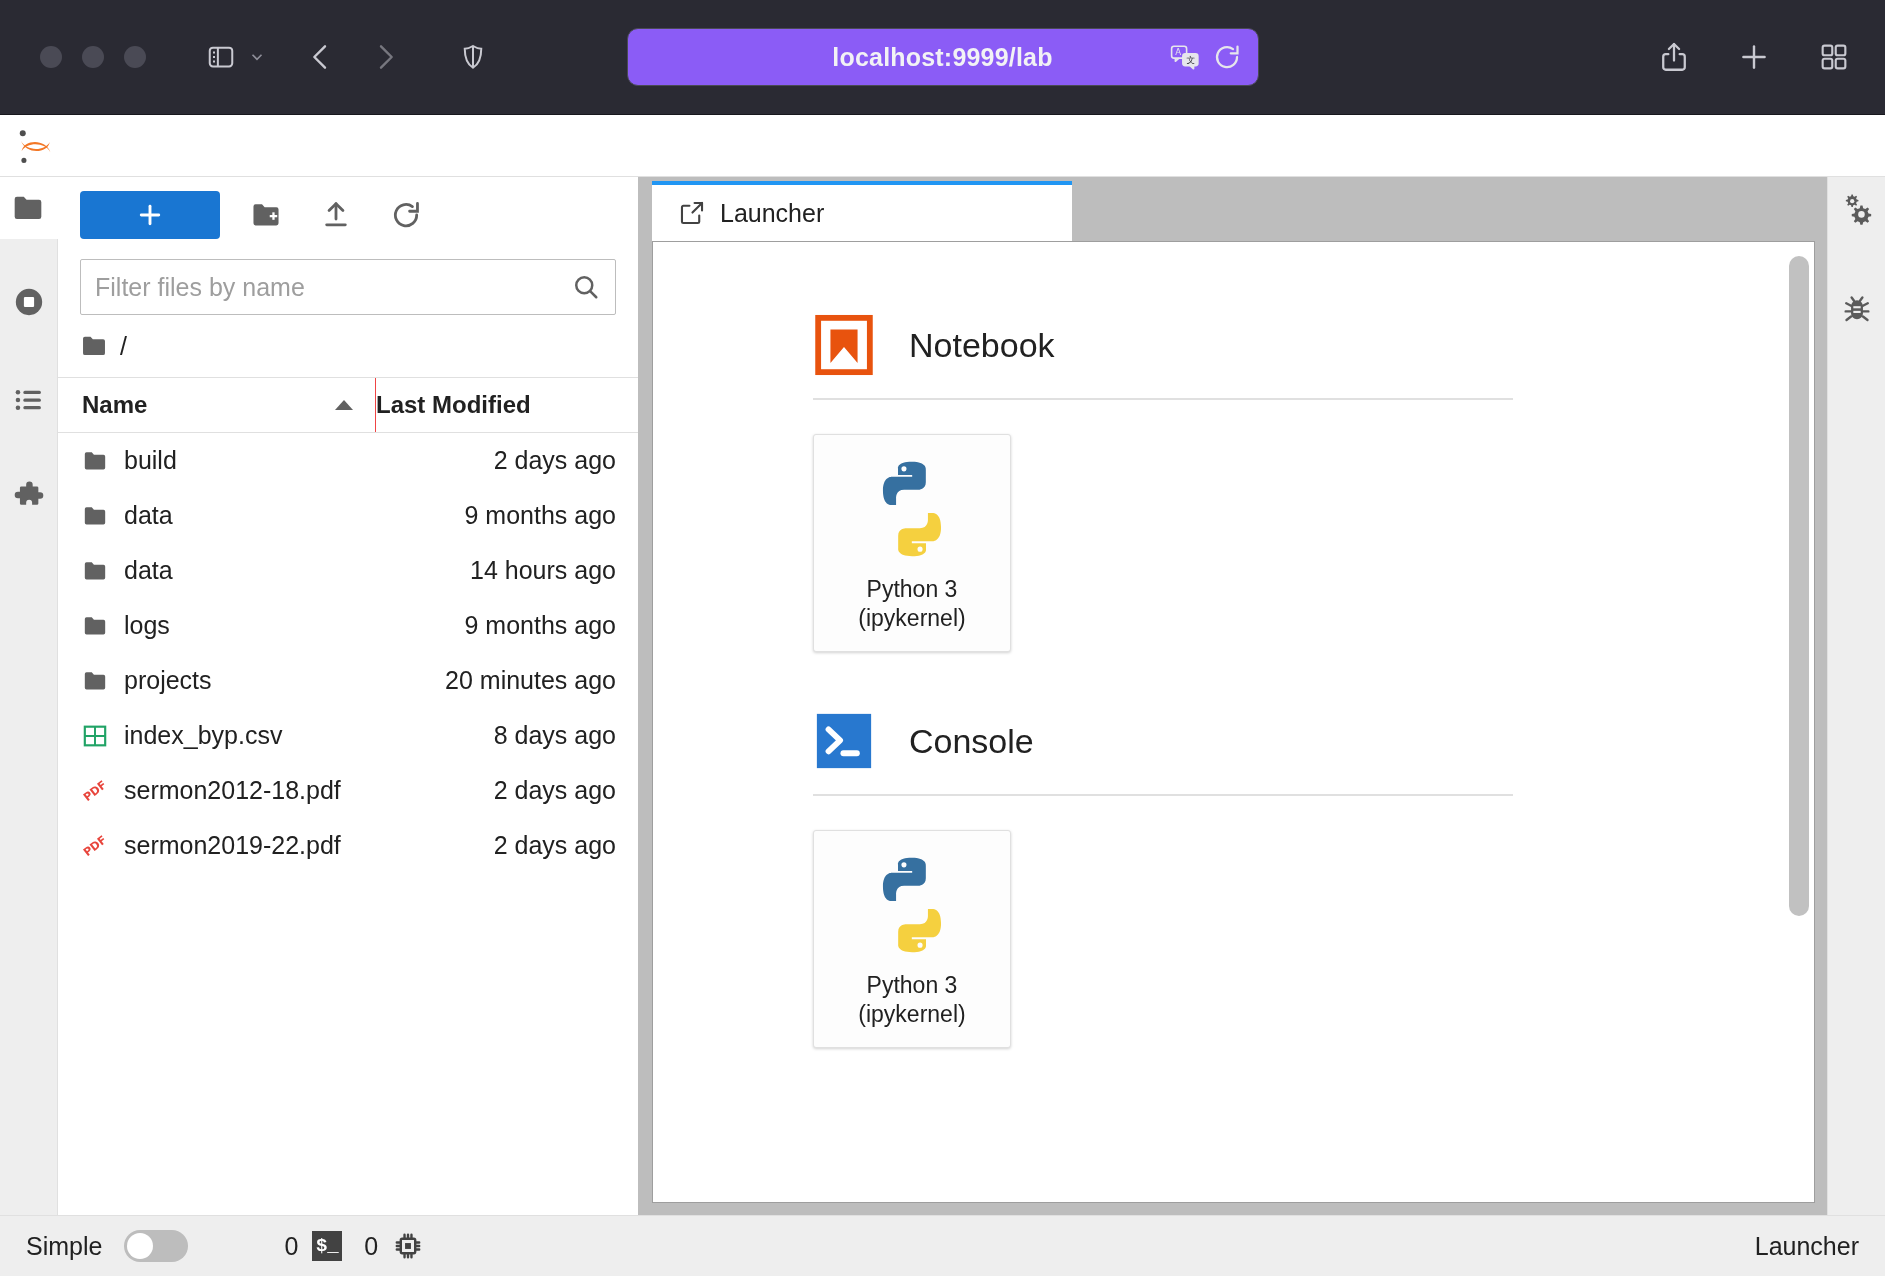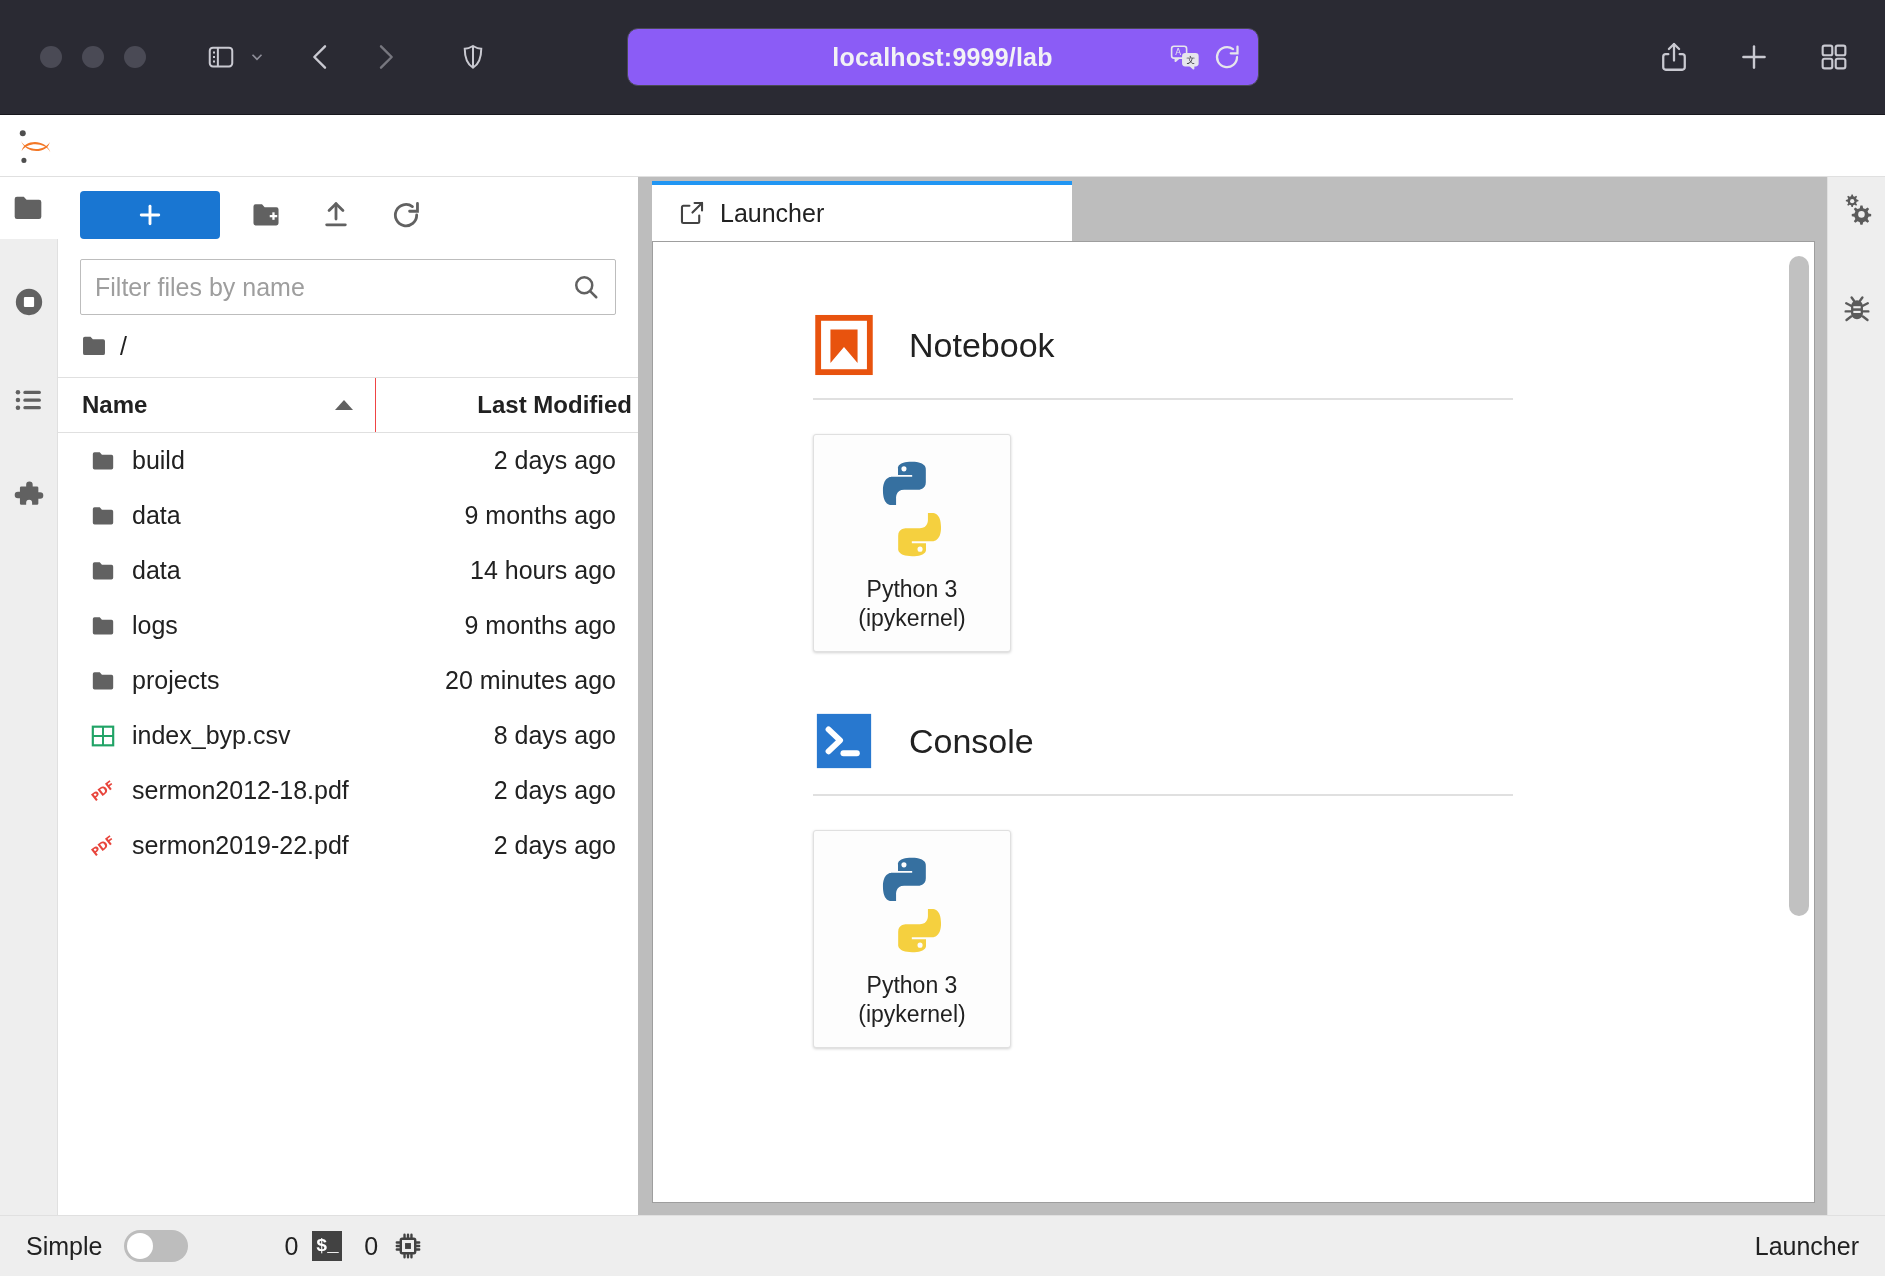--- a/index.html
+++ b/index.html
@@ -173,41 +173,41 @@
   .fb-col-name {
     flex: 1;
     display: flex; align-items: center; justify-content: space-between;
     padding: 0 22px 0 24px;
     height: 100%;
     border-right: 1px solid #ef4444;
     cursor: default;
   }
   .fb-col-mod {
     width: 262px;
-    display: flex; align-items: center; justify-content: flex-end;
+    display: flex; align-items: center; 
     padding-right: 6px;
     height: 100%;
     cursor: default;
   }
   .sort-tri {
     width: 0; height: 0;
     border-left: 9px solid transparent;
     border-right: 9px solid transparent;
     border-bottom: 10px solid #616161;
   }
 
   .fb-list { flex: 1; overflow: hidden; }
   .fb-row {
     display: flex; align-items: center;
     height: 55px;
     font-size: 25px;
     color: #212121;
     cursor: default;
   }
-  .fb-row-name { flex: 1; display: flex; align-items: center; padding-left: 32px; gap: 16px; overflow: hidden; }
+  .fb-row-name { flex: 1; display: flex; align-items: center; padding-left: 24px; gap: 16px; overflow: hidden; }
   .fb-row-mod { width: 262px; text-align: right; padding-right: 22px; white-space: nowrap; }
   .file-icon { width: 26px; height: 26px; flex-shrink: 0; display: flex; align-items: center; justify-content: center; }
 
   
   .dock {
     flex: 1;
     display: flex; flex-direction: column;
     background: #bdbdbd;
     min-width: 0;
   }

